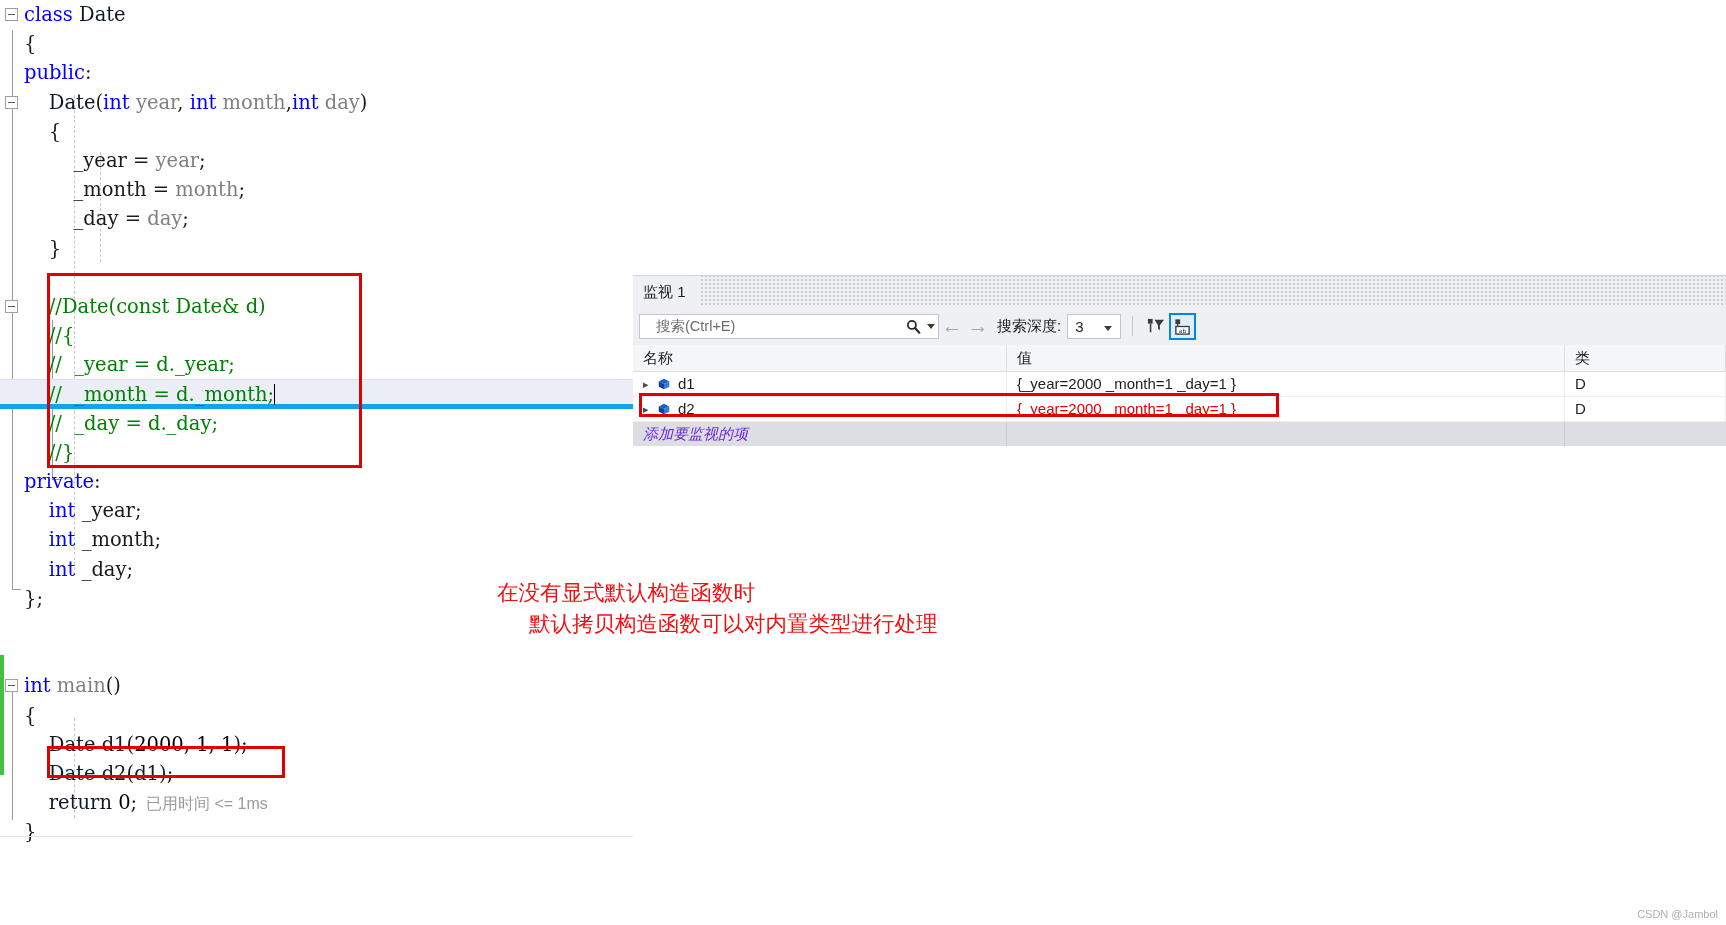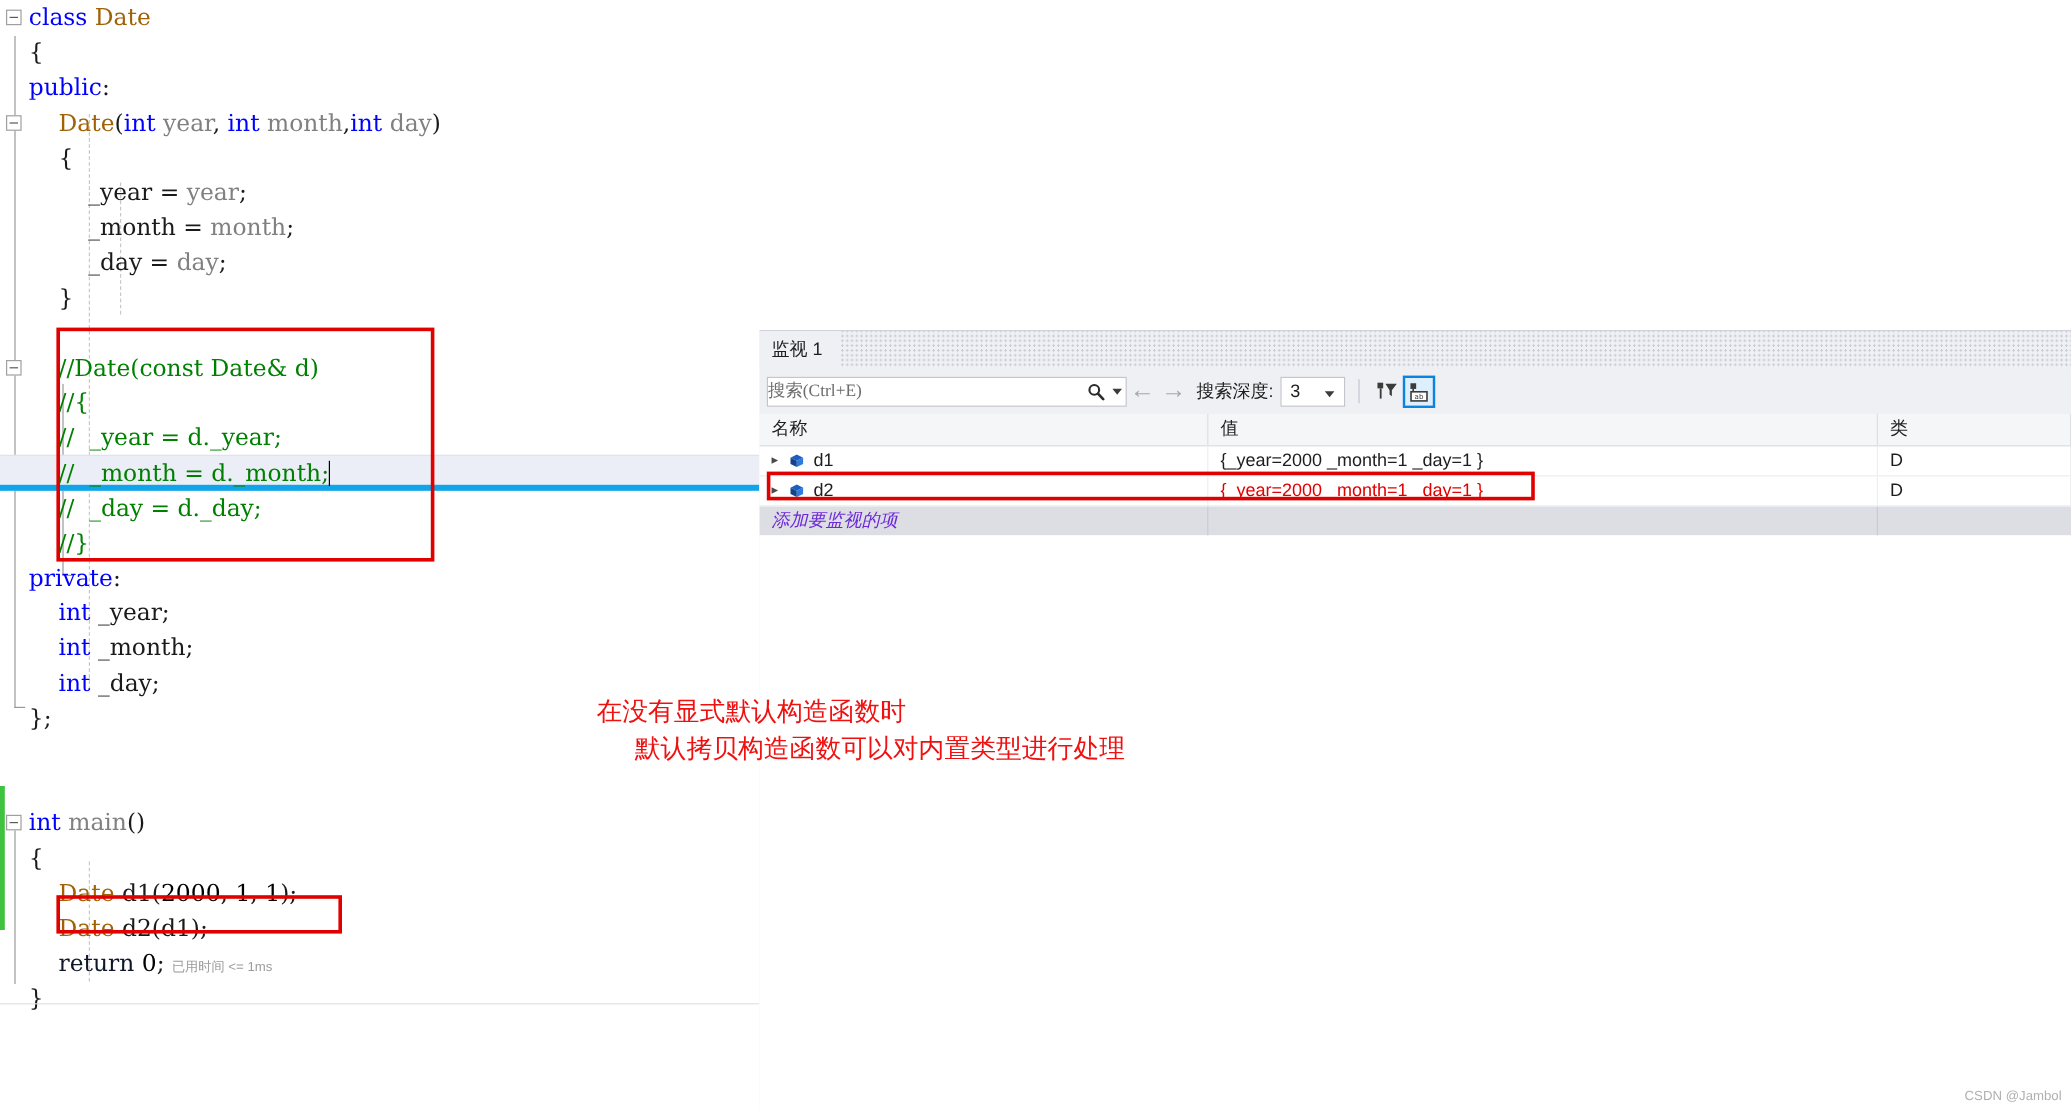--- a/index.html
+++ b/index.html
@@ -41,21 +41,21 @@
   }
   .line.hl {
     background: #eceef7;
     border-top: 1px solid #dfe3f0;
     border-bottom: 5px solid #0ea5e9;
     height: 29.2px;
   }
 
   
   .kw   { color: #0000ff; }
-  .typ  { color: #a16207; }
+  .typ  { color: #0f172a; }
   .id   { color: #808080; }
   .pln  { color: #1a1a1a; }
   .cmt  { color: #008000; }
   .num  { color: #000000; }
   .ret  { color: #0f172a; }
 
   
   .fold {
     position: absolute;
     left: 5px;
@@ -105,21 +105,21 @@
     position: absolute;
     border: 3px solid #e00000;
     box-sizing: border-box;
     pointer-events: none;
   }
 
   
   .elapsed {
     color: #9b9b9b;
     font-family: "Liberation Sans", sans-serif;
-    font-size: 11px;
+    font-size: 16px;
   }
 
   
   #watch {
     position: absolute;
     left: 633px; top: 0;
     width: 1093px;
     height: 925px;
     background: #ffffff;
   }
@@ -185,24 +185,24 @@
     box-sizing: border-box;
     display: flex;
     align-items: center;
   }
   .search-input {
     border: 0;
     outline: 0;
     flex: 1;
     height: 100%;
     font-size: 14.5px;
-    padding-left: 0;
+    padding-left: 16px;
     color: #222;
     background: transparent;
-    font-family: Liberation Serif, serif;
+    font-family: Liberation Sans, sans-serif;
   }
   .search-input::placeholder { color: #6d6d6d; opacity: 1; }
   .mag {
     width: 22px; height: 100%;
     display: flex; align-items: center; justify-content: center;
   }
   .caret-sm {
     width: 14px; height: 100%;
     display: flex; align-items: center; justify-content: center;
   }

